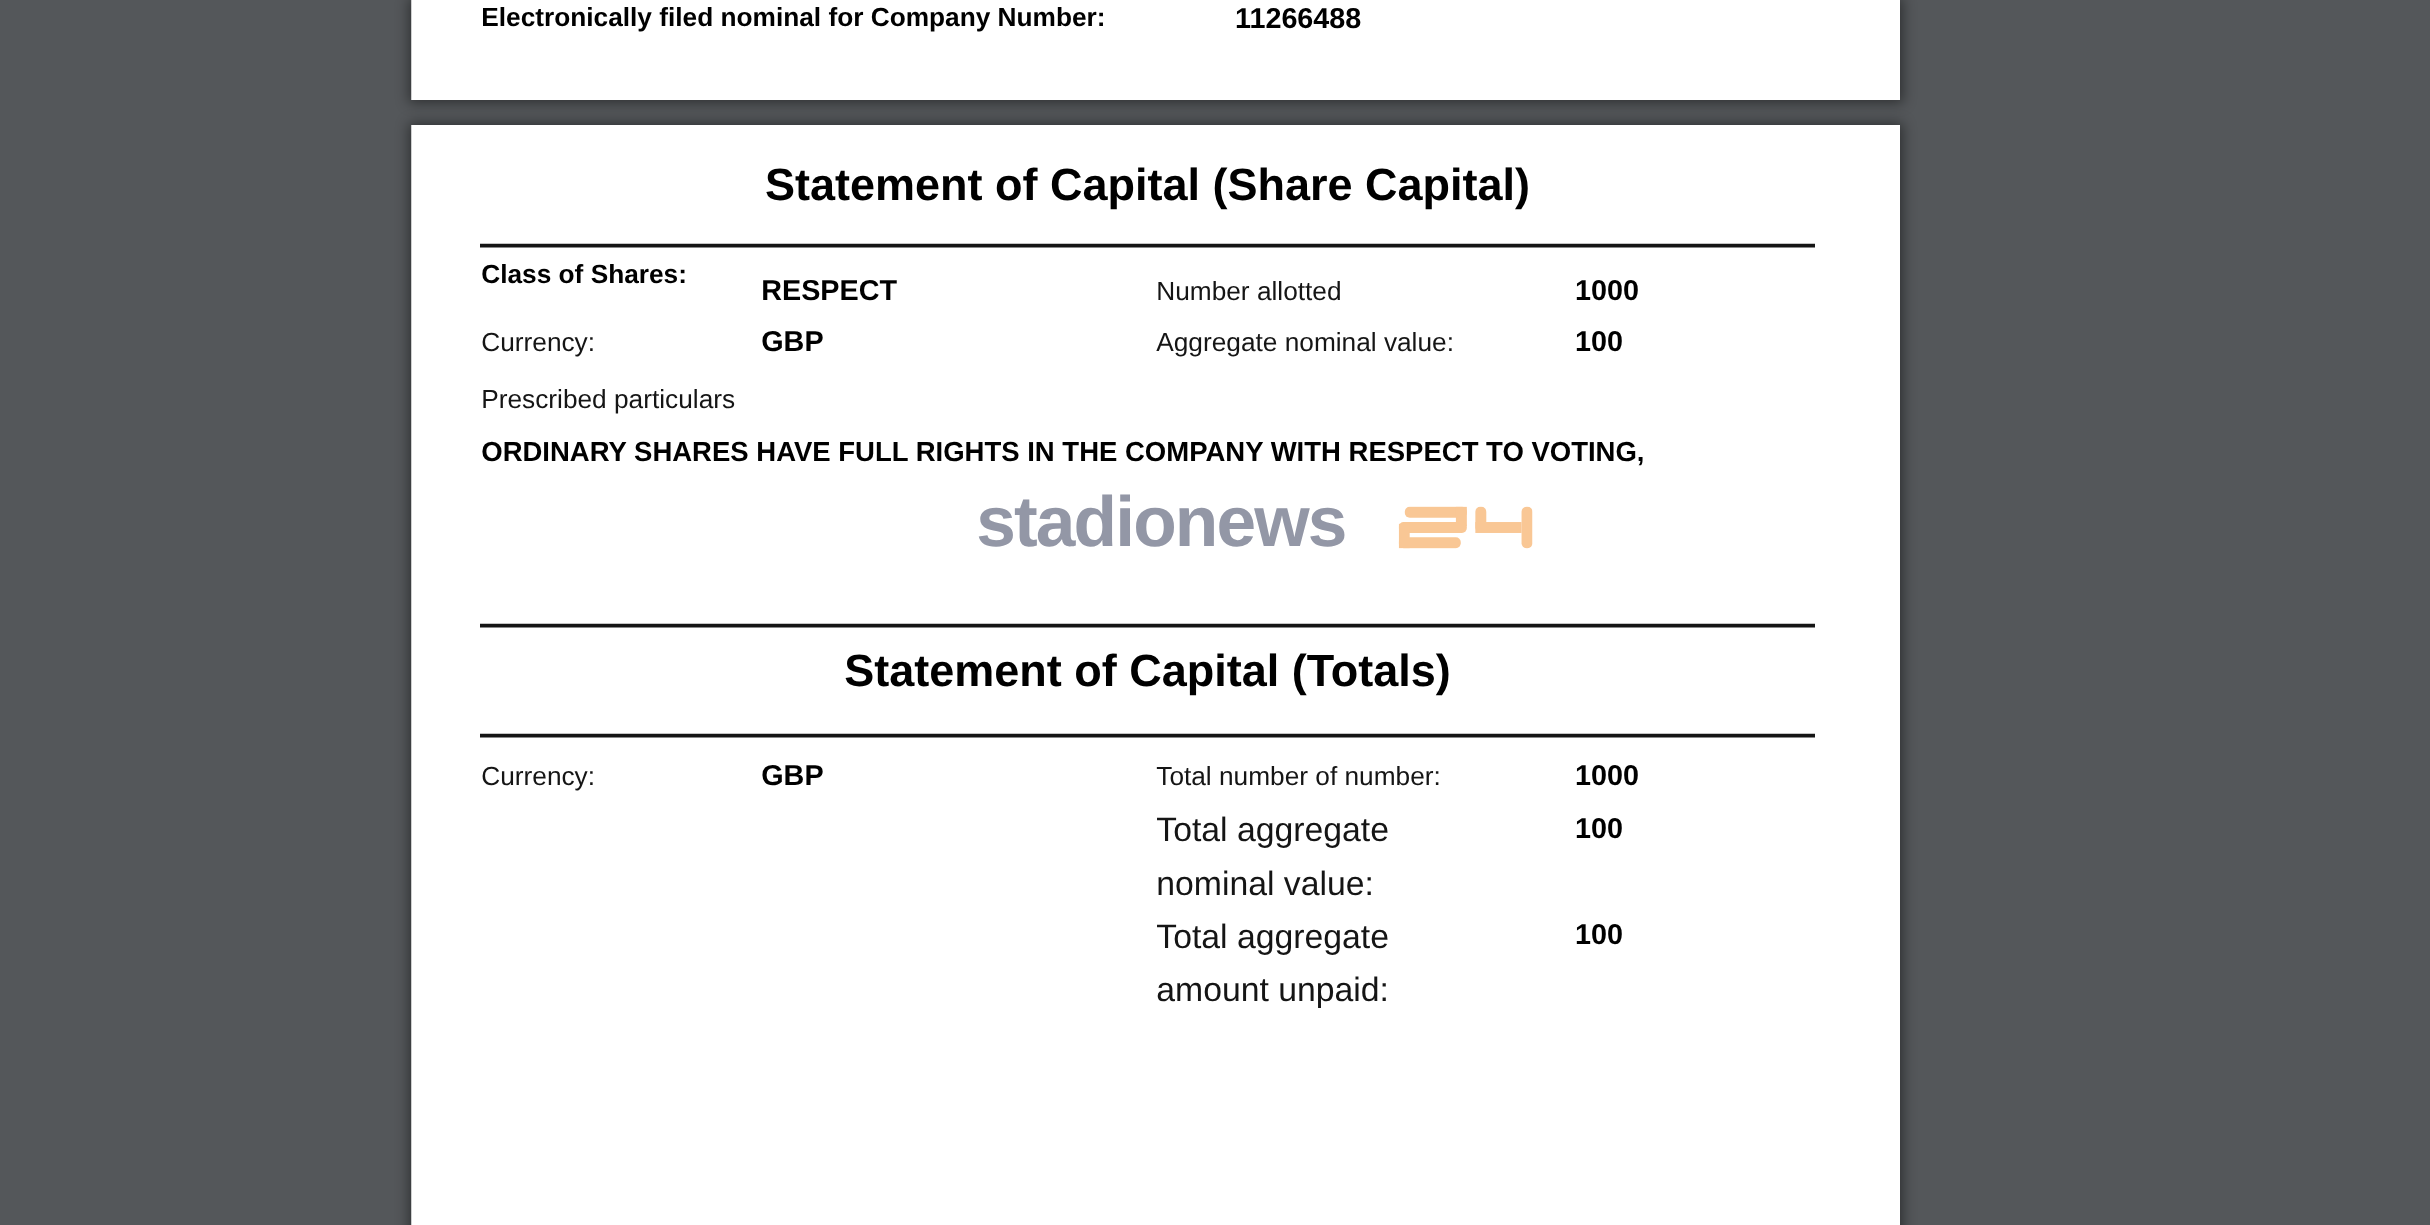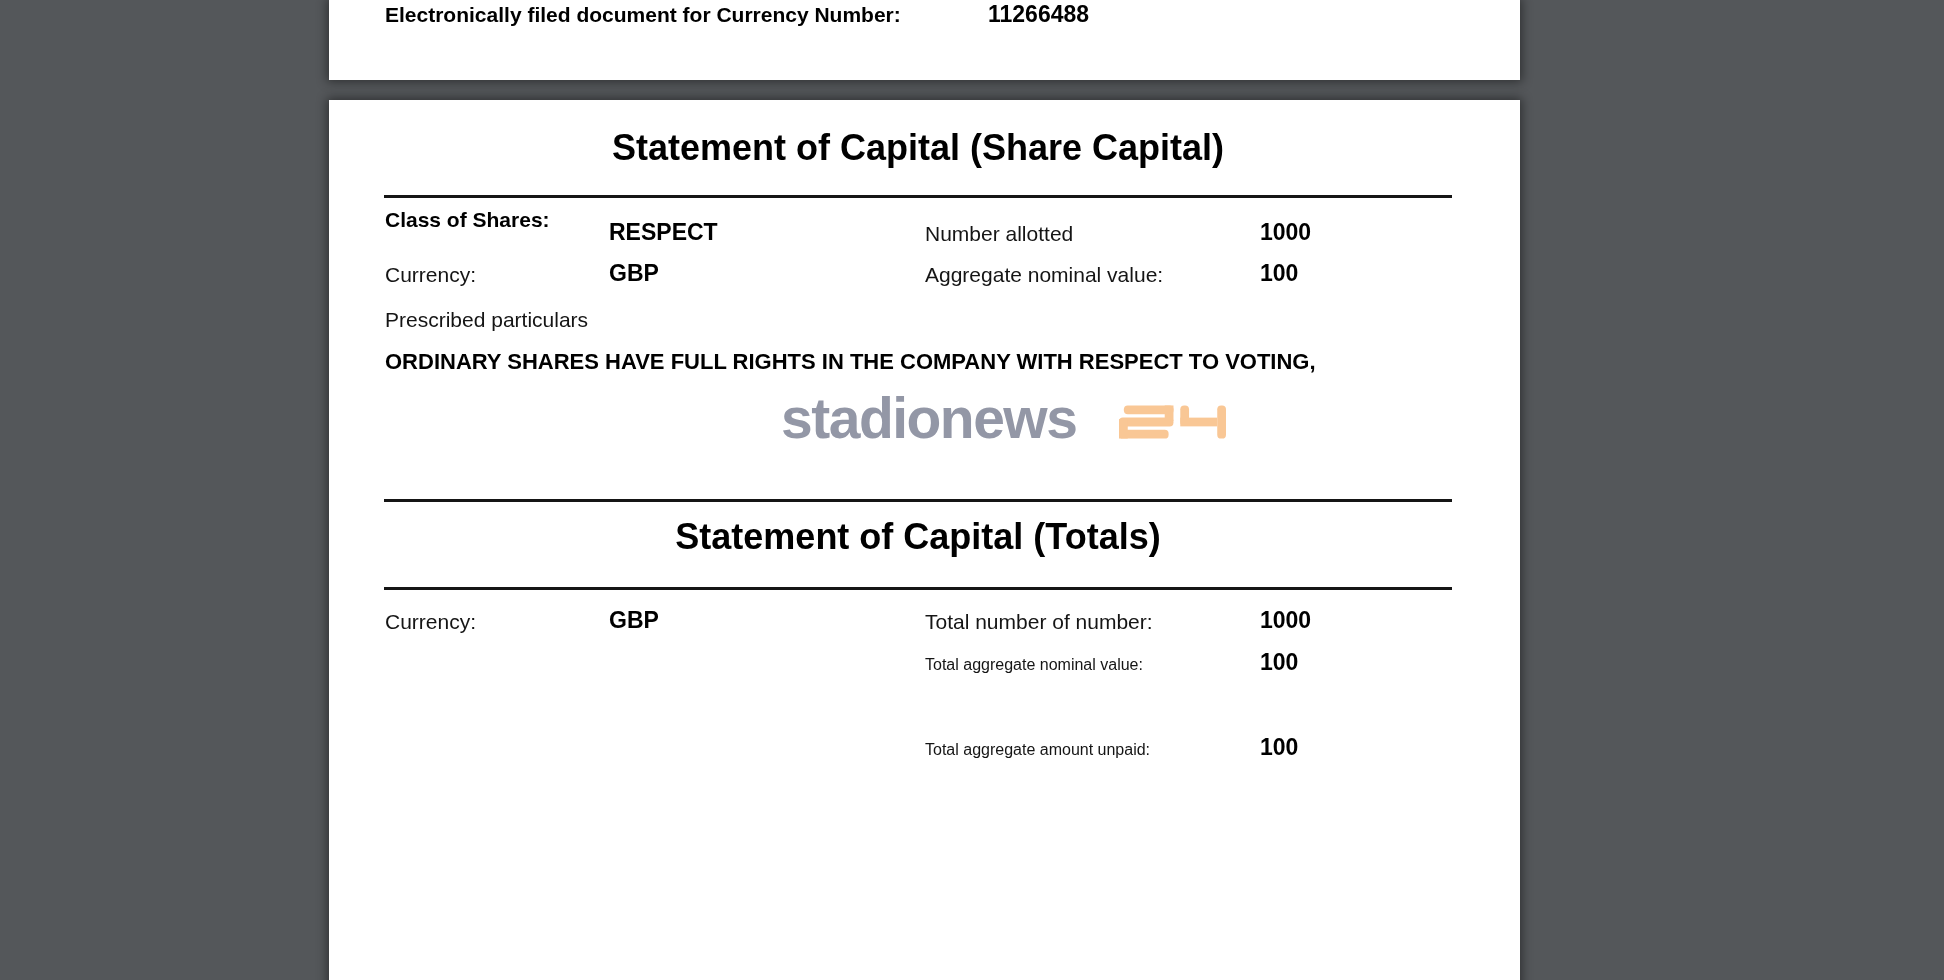--- a/index.html
+++ b/index.html
@@ -57,21 +57,21 @@
     background: #151515;
   }
   .para-line {
     font-size: 22px;
     line-height: 26px;
     font-weight: bold;
     color: #000;
     white-space: nowrap;
   }
   .wrap-label {
-    font-size: 16px;
+    font-size: 27px;
     line-height: 43px;
     color: #151515;
     width: 250px;
     white-space: normal;
   }
   
   .watermark {
     position: absolute;
     left: 452px;
     top: 289px;
@@ -101,21 +101,21 @@
   .c2 { left: 280px; }
   .c3 { left: 596px; }
   .c4 { left: 931px; }
 </style>
 </head>
 <body>
 
 <div class="stage">
 
   <div class="page page-1">
-    <span class="abs body-text bold" style="left:56px; top:2px;">Electronically filed document for Currency Number:</span>
+    <span class="abs body-text bold" style="left:56px; top:2px;">Electronically filed nominal for Company Number:</span>
     <span class="abs value" style="left:659px; top:1px; font-size:23px; line-height:26px;">11266488</span>
   </div>
 
   <div class="page page-2">
 
     <div class="abs doc-title" style="top:30px;">Statement of Capital (Share Capital)</div>
 
     <div class="abs rule" style="top:95px;"></div>
 
     <span class="abs body-text bold c1" style="top:107px;">Class of Shares:</span>

